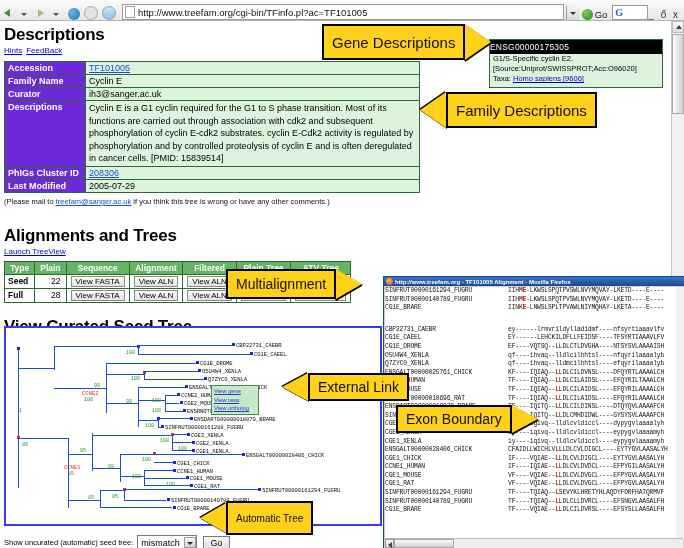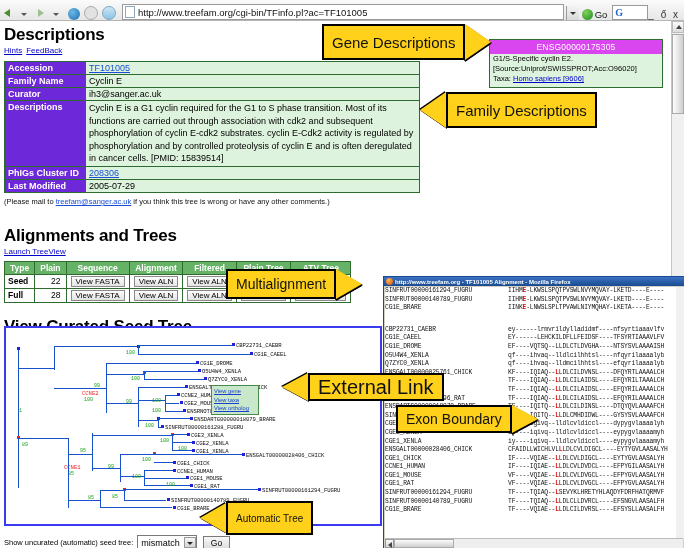--- a/index.html
+++ b/index.html
@@ -66,21 +66,21 @@
   table.desc td{border:1px solid #2e6b2e;padding:1px 3px;vertical-align:top;}
   table.desc td.k{background:#6d28d9;color:#ffffff;font-weight:bold;width:74px;}
   table.desc td.v{background:#ddf3dd;color:#000;}
   table.desc td.v a{color:#1a4fd6;text-decoration:underline;}
   .note{margin:4px 0 0 4px;font-size:7.5px;color:#111;}
   .note a{color:#1a4fd6;}
 
   
   #gene-box{position:absolute;left:489px;top:18px;width:172px;background:#ddf3dd;
             border:1px solid #2e6b2e;font-size:7.5px;padding:0 0 3px 0;}
-  #gene-title{background:#d946ef;color:#fff;text-align:center;font-size:8.5px;padding:2px 0;letter-spacing:.2px;}
+  #gene-title{background:#000000;color:#fff;text-align:left;font-size:8.5px;padding:2px 0;letter-spacing:.2px;}
   #gene-box .ln{padding:0 3px;line-height:1.35;}
 
   
   table.aln{border-collapse:collapse;margin:5px 0 0 4px;font-size:9px;}
   table.aln th{background:#66b266;color:#fff;border:1px solid #2e6b2e;font-size:8.5px;padding:1px 5px;}
   table.aln td{border:1px solid #2e6b2e;background:#fff;padding:0 3px;text-align:center;font-size:8.5px;}
   table.aln td.lbl{font-weight:bold;text-align:left;}
   table.aln td.num{text-align:right;padding-right:5px;}
   .btnlike{display:inline-block;border:1px solid #8a8a8a;background:linear-gradient(#fdfdfd,#e3e3e3);
            padding:0px 4px;font-size:8px;margin:1px;color:#000;white-space:nowrap;}
@@ -144,21 +144,21 @@
   #c-gene{left:322px;top:24px;}
   #c-gene .cbody{height:36px;}
   #c-gene .carrow{--h:18px;}
   #c-family{left:420px;top:92px;}
   #c-family .cbody{height:36px;}
   #c-family .carrow{--h:18px;}
   #c-multi{left:226px;top:269px;}
   #c-multi .cbody{height:30px;font-size:14px;}
   #c-multi .carrow{--h:15px;}
   #c-ext{left:282px;top:373px;}
-  #c-ext .cbody{height:28px;font-size:20px;}
+  #c-ext .cbody{height:28px;font-size:14px;}
   #c-ext .carrow{--h:14px;}
   #c-exon{left:396px;top:405px;}
   #c-exon .cbody{height:28px;font-size:14px;}
   #c-exon .carrow{--h:14px;}
   #c-auto{left:200px;top:501px;}
   #c-auto .cbody{height:34px;font-size:10px;}
   #c-auto .carrow{--h:15px;}
 </style>
 </head>
 <body>

